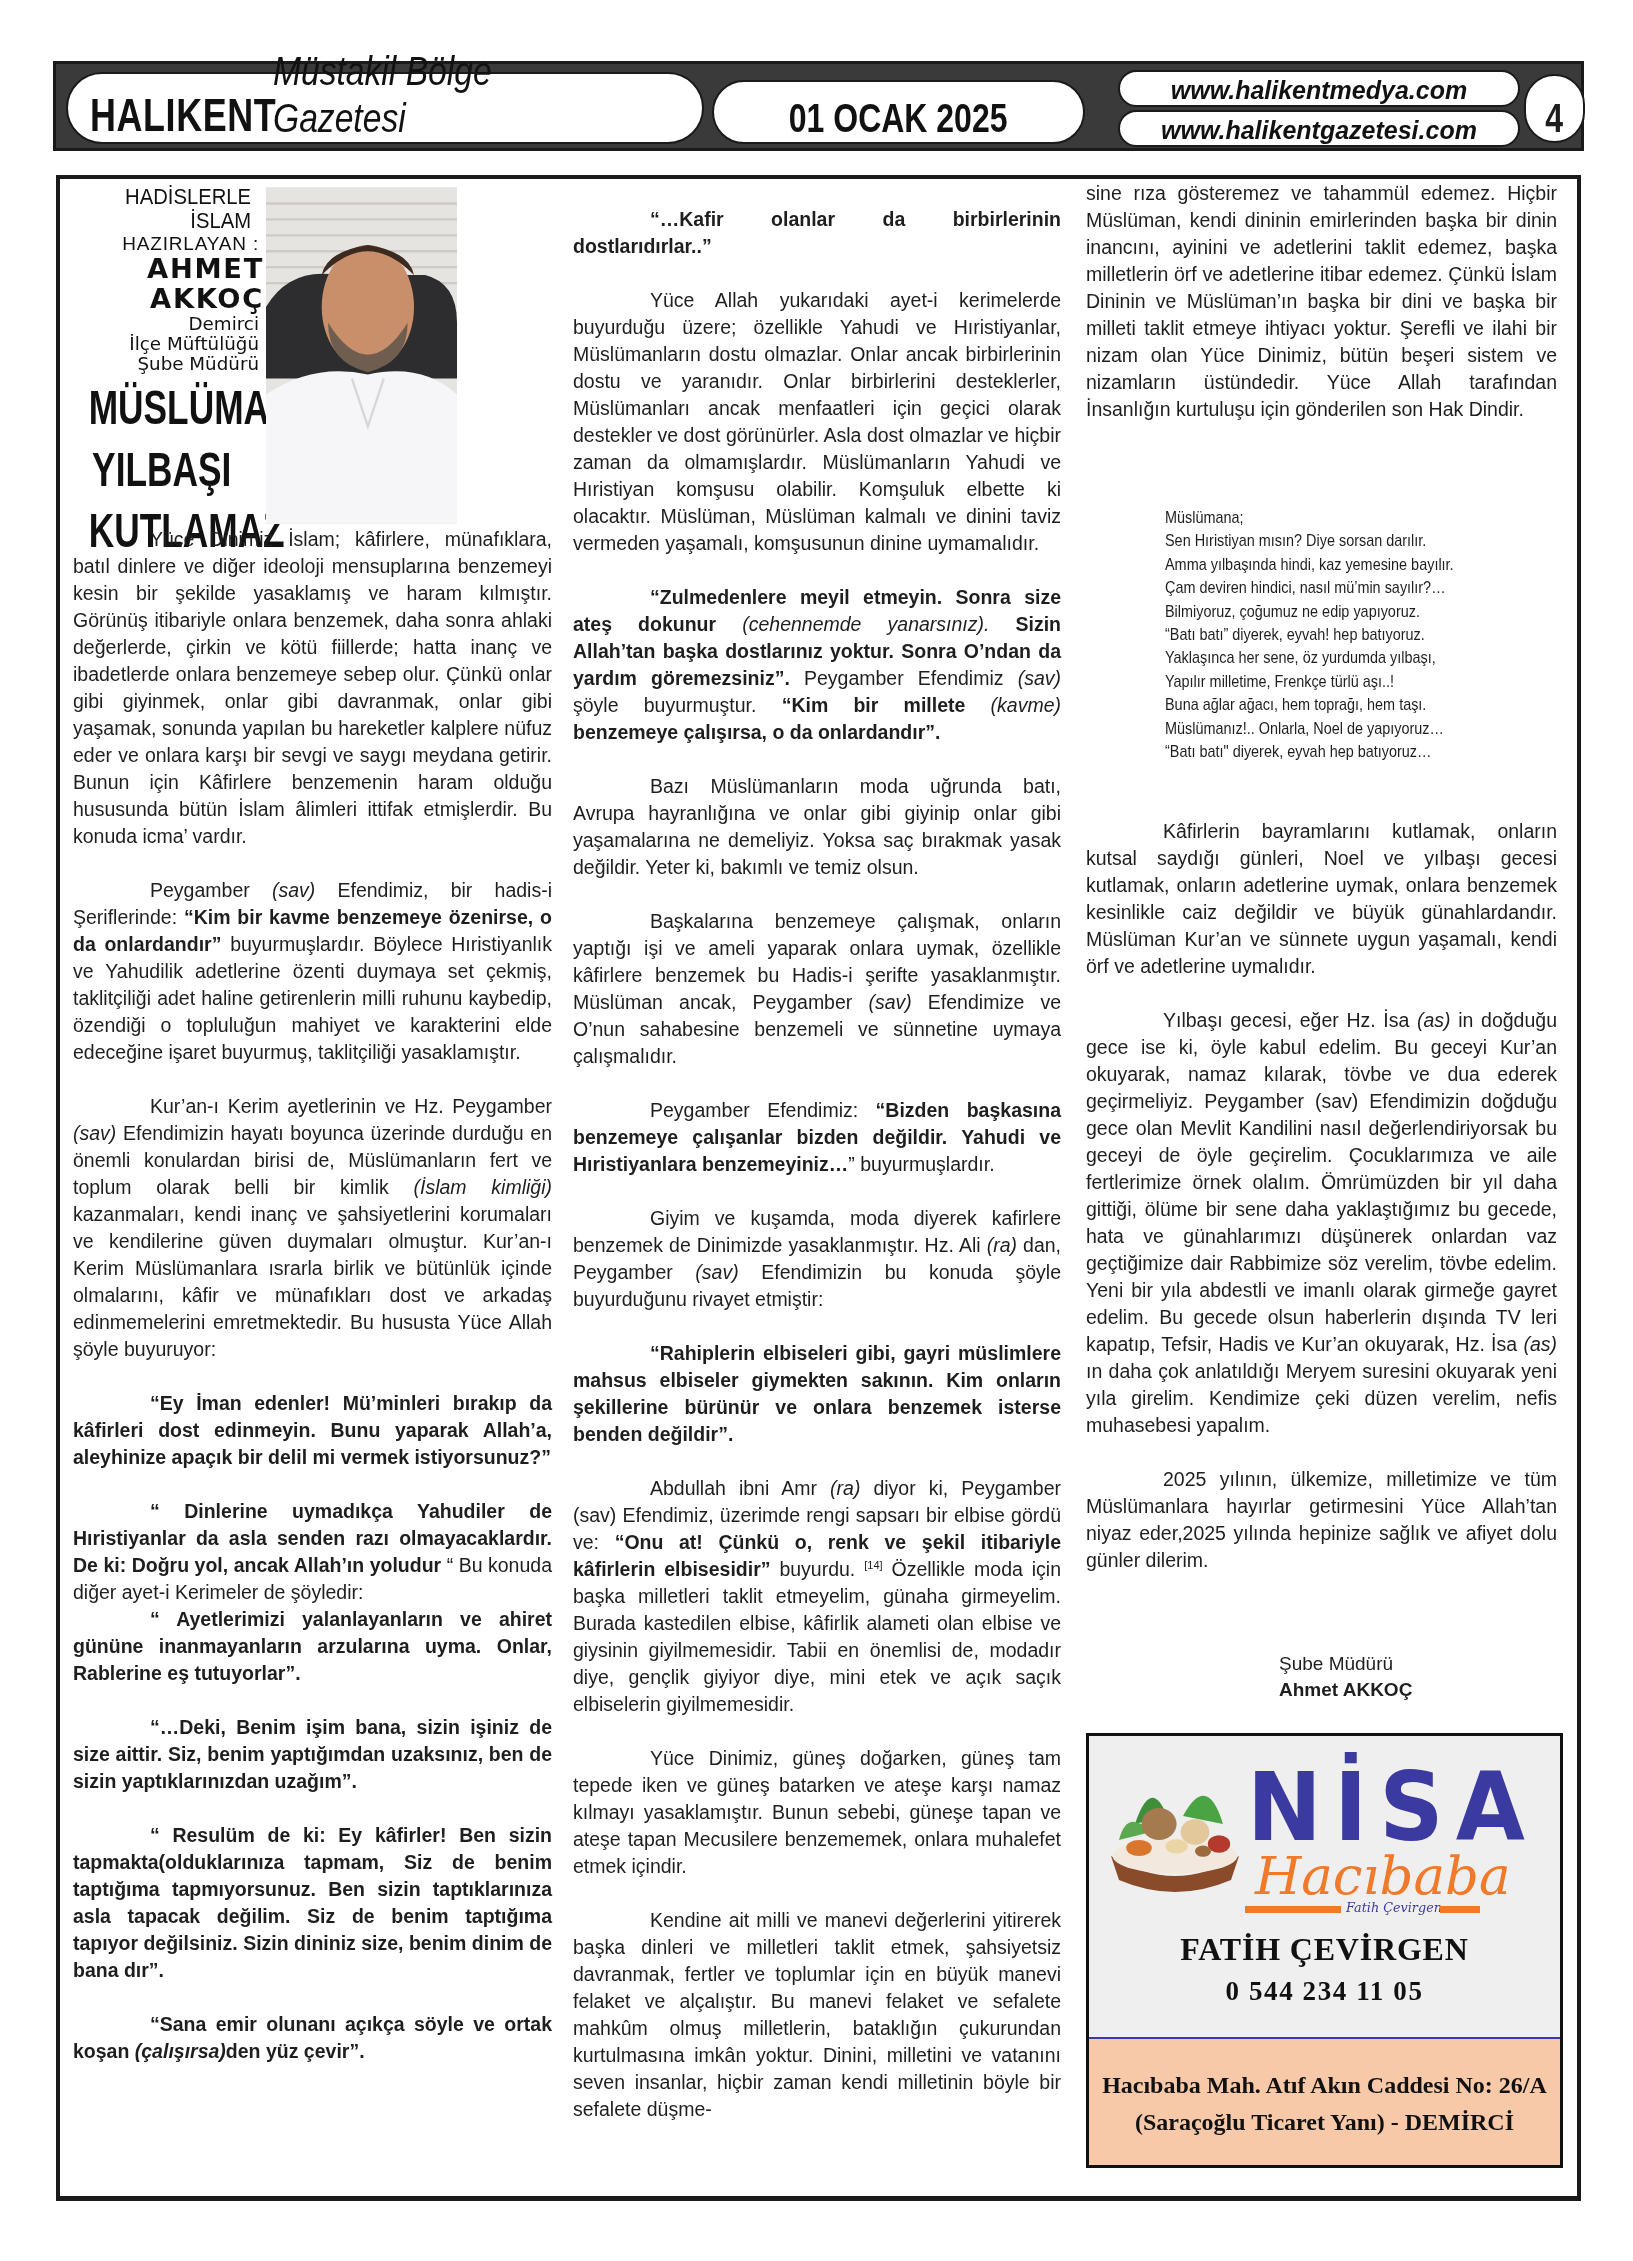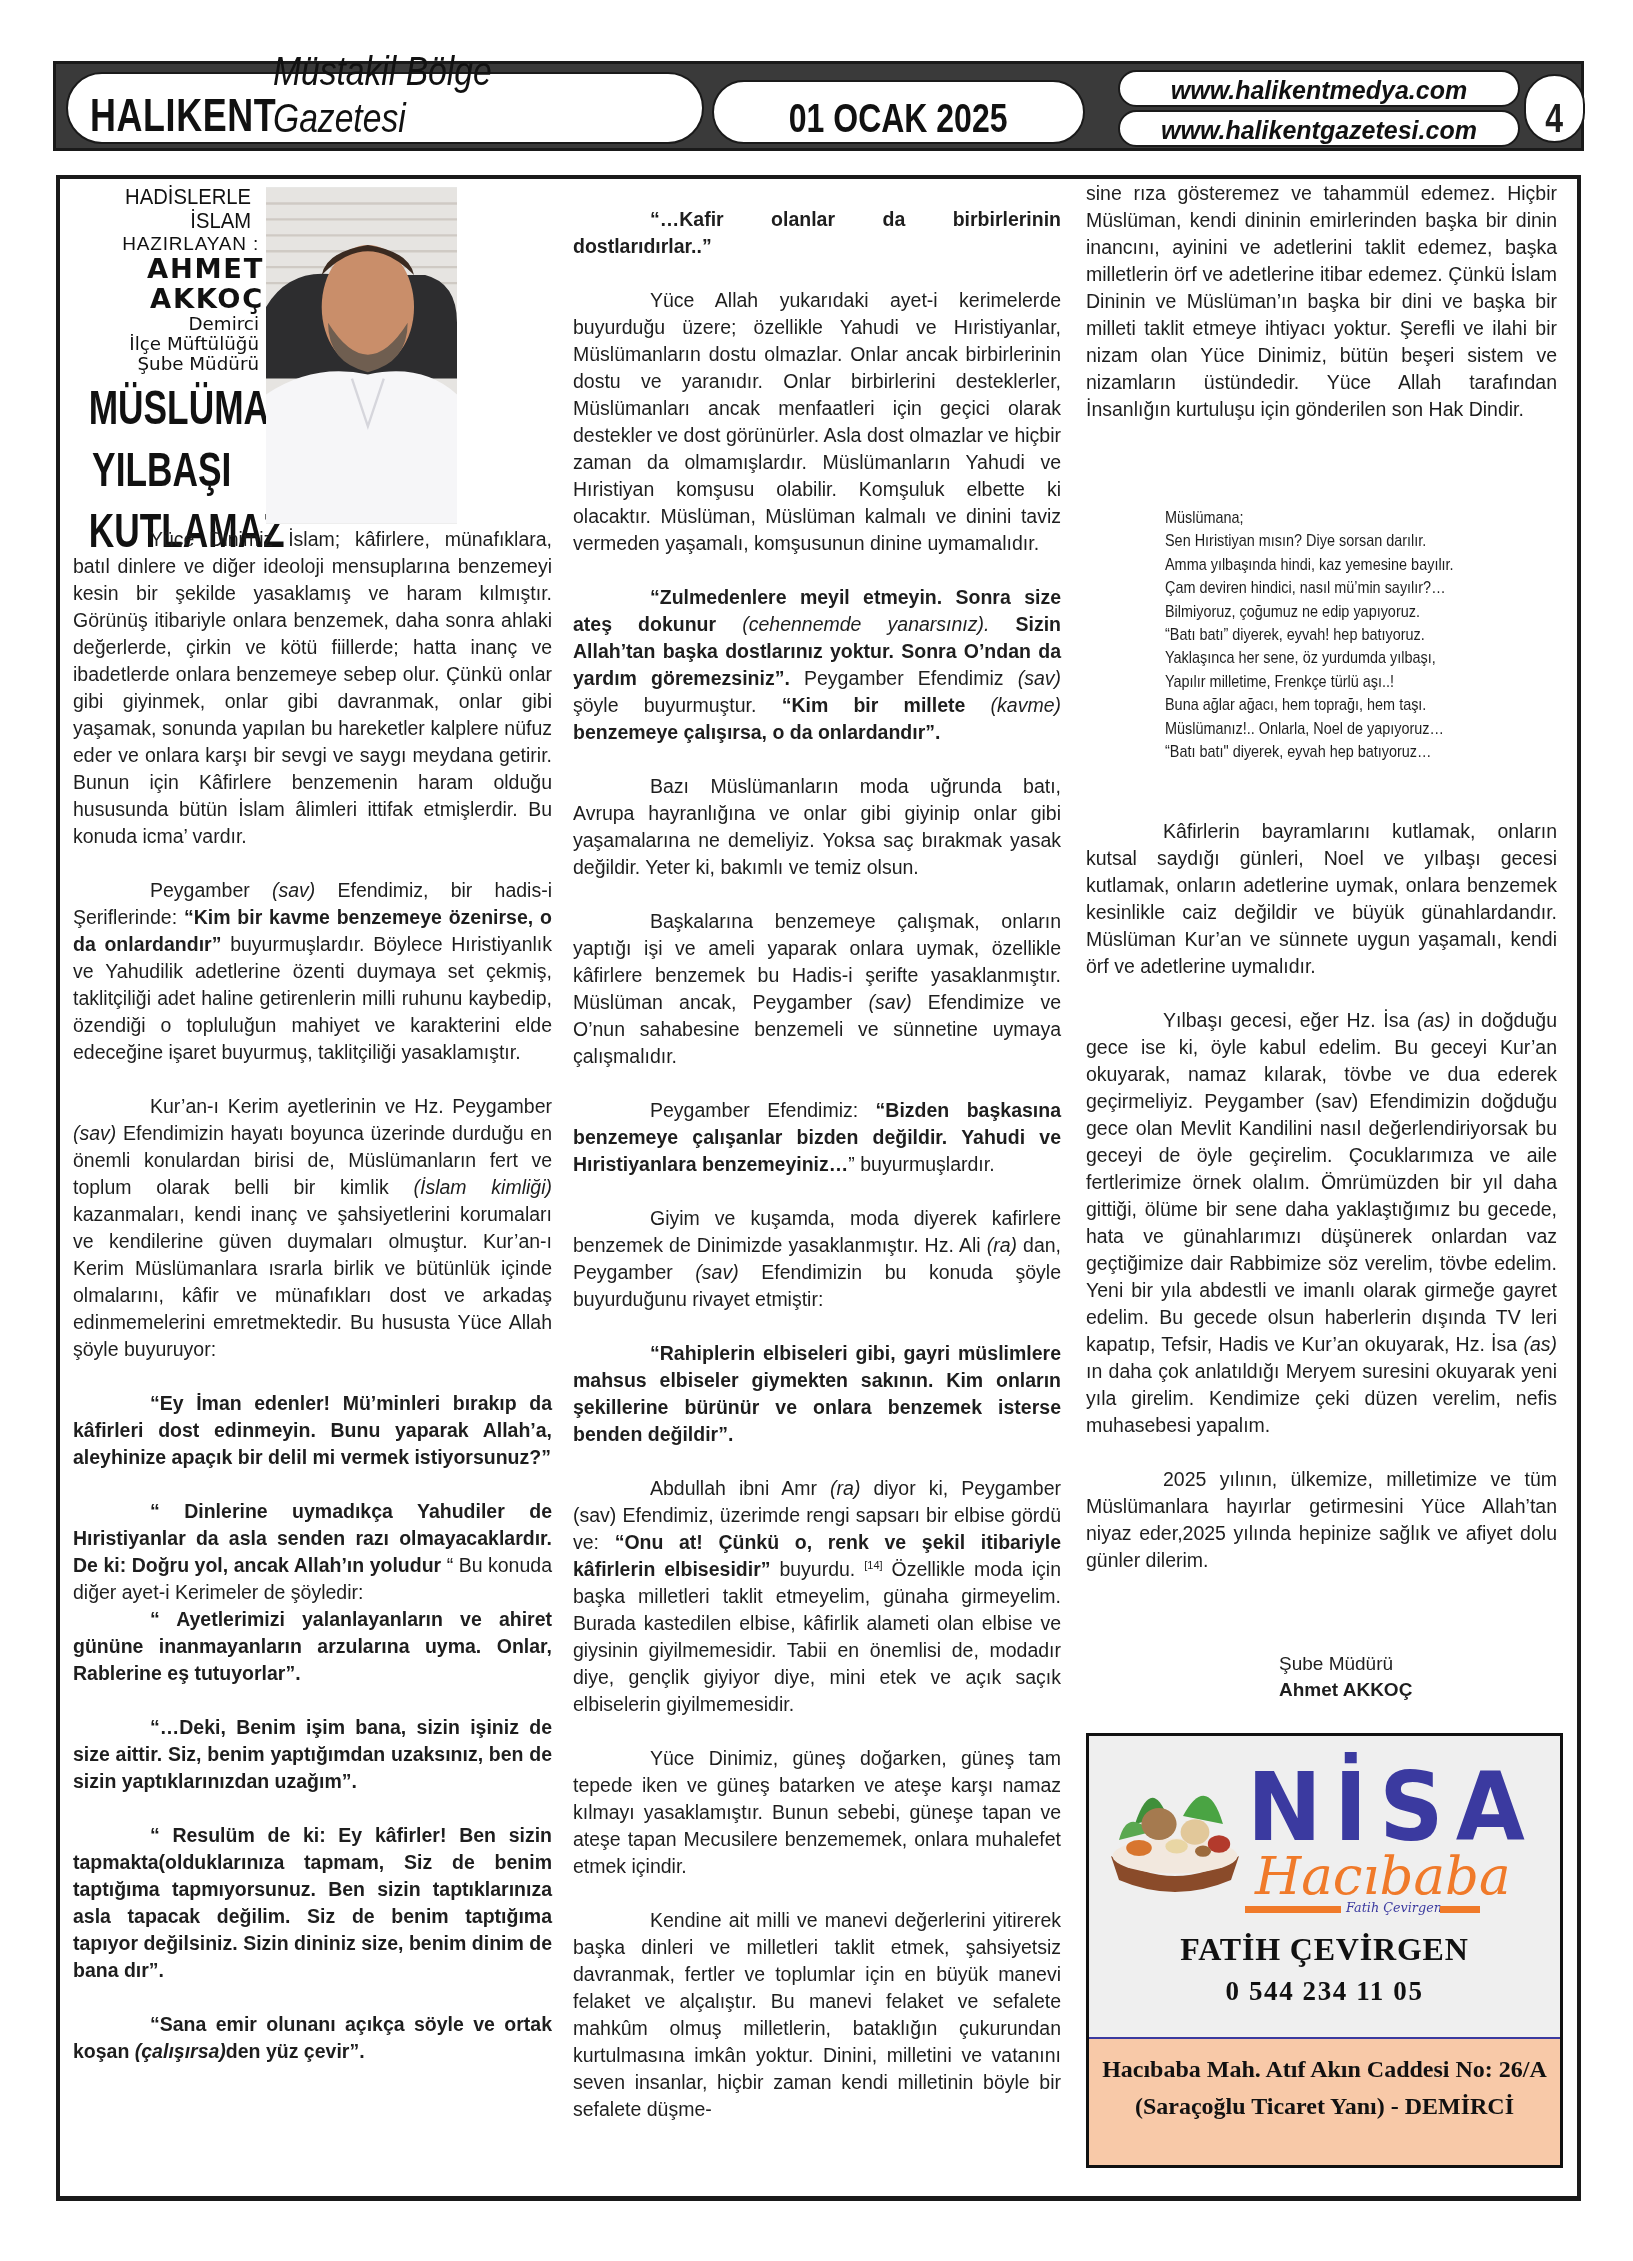--- a/index.html
+++ b/index.html
@@ -54,21 +54,21 @@
   .ad { position: absolute; left: 1086px; top: 1733px; width: 477px; height: 435px; border: 3.2px solid #111; background: #efefef; box-sizing: border-box; overflow: hidden; }
   .ad-logo { position: absolute; left: 14.4px; top: 32px; width: 144px; height: 128px; }
   .ad-nisa { position: absolute; left: 158px; top: 24px; font-size: 94px; font-weight: bold; color: #3b3aa0; letter-spacing: 12.8px; line-height: 96px; font-family: "DejaVu Sans", sans-serif; transform: scaleX(0.95); transform-origin: left; }
   .ad-kuru { position: absolute; left: 166px; top: 112px; font-size: 53px; font-style: italic; color: #f07a2a; font-family: "DejaVu Serif", serif; line-height: 56px; }
   .ad-line { position: absolute; top: 170px; height: 7.2px; background: #f07a2a; }
   .ad-line.a { left: 156px; width: 96px; }
   .ad-line.b { left: 351px; width: 40px; }
   .ad-sig { position: absolute; left: 257px; top: 164px; font-size: 12.8px; font-style: italic; color: #3b3aa0; font-family: "DejaVu Serif", serif; }
   .ad-name { position: absolute; left: 0; width: 100%; top: 195px; text-align: center; font-family: "Liberation Serif", serif; font-weight: bold; font-size: 32px; letter-spacing: 0.8px; color: #111; }
   .ad-phone { position: absolute; left: 0; width: 100%; top: 240px; text-align: center; font-family: "Liberation Serif", serif; font-weight: bold; font-size: 27px; letter-spacing: 1.6px; color: #111; }
-  .ad-addr { position: absolute; left: 0; top: 301px; width: 100%; height: 128px; background: #f8c9a8; border-top: 2.4px solid #3b3aa0; box-sizing: border-box; text-align: center; font-family: "Liberation Serif", serif; font-weight: bold; font-size: 24px; line-height: 37px; padding-top: 12px; color: #111; }
+  .ad-addr { position: absolute; left: 0; top: 301px; width: 100%; height: 128px; background: #f8c9a8; border-top: 2.4px solid #3b3aa0; box-sizing: border-box; text-align: center; font-family: "Liberation Serif", serif; font-weight: bold; font-size: 24px; line-height: 37px; padding-top: 28px; color: #111; }
 </style>
 </head>
 <body>
 
 <header class="masthead">
   <div class="pill pill-title">
     <span class="brand">HALIKENT</span>
     <span class="tagline">Müstakil Bölge Gazetesi</span>
   </div>
   <div class="pill pill-date">

